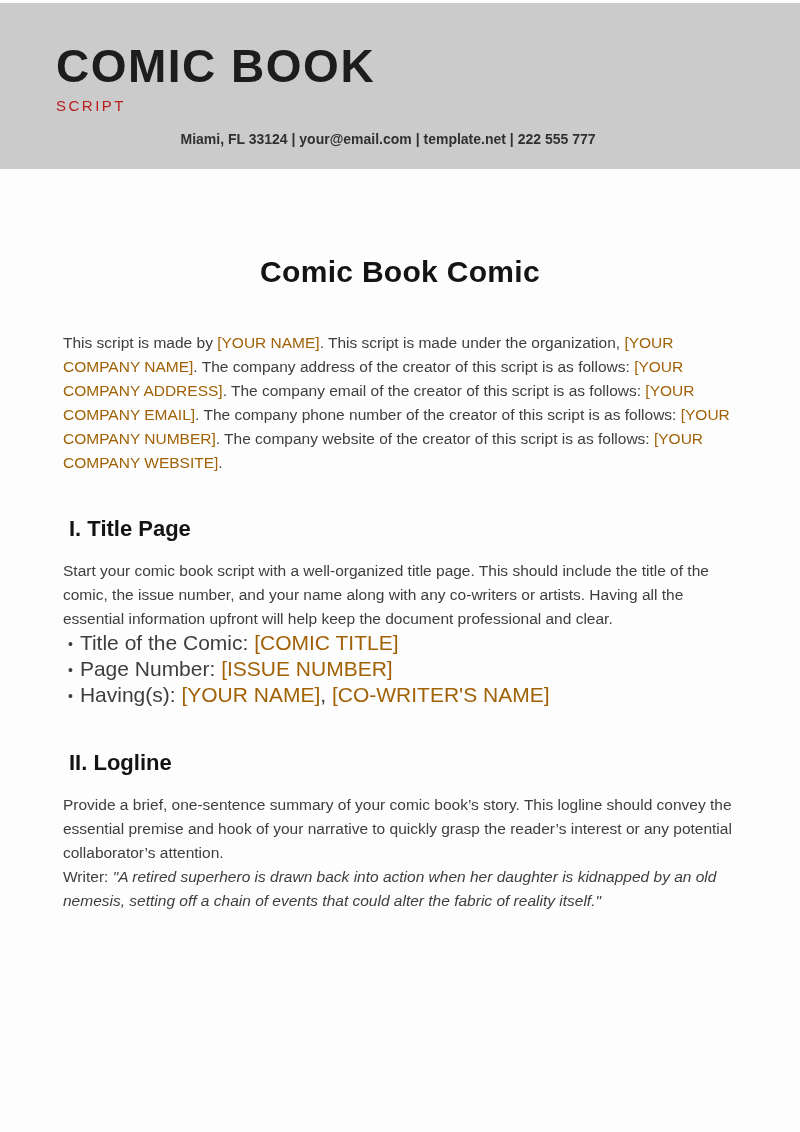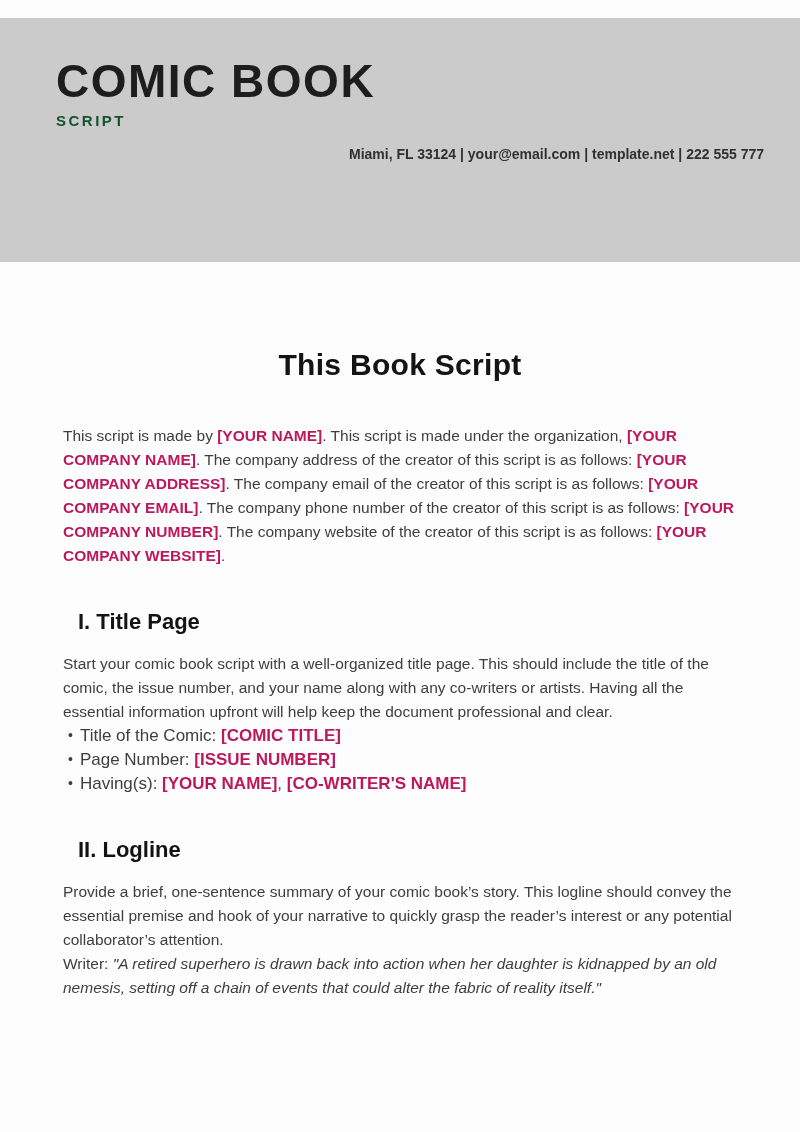--- a/index.html
+++ b/index.html
@@ -11,43 +11,43 @@
     font-family: "Liberation Sans", "DejaVu Sans", sans-serif;
     -webkit-font-smoothing: antialiased;
   }
   .page {
     width: 800px;
     height: 1132px;
     background: #fdfdfd;
   }
   
   .letterhead {
-    margin-top: 18px;
-    height: 244px;
+    margin-top: 3px;
+    height: 166px;
     background: #cbcbcb;
     box-sizing: border-box;
-    padding: 39px 36px 0 56px;
+    padding: 39px 80px 0 56px;
   }
   .brand-title {
     font-size: 46px;
     font-weight: 800;
     letter-spacing: 1.5px;
     line-height: 1.05;
     color: #1d1d1d;
   }
   .brand-subtitle {
     margin-top: 7px;
     font-size: 15px;
-    font-weight: 700;
+    font-weight: 400;
     letter-spacing: 2.5px;
-    color: #14532d;
+    color: #b91c1c;
   }
   .contact-line {
     margin-top: 17px;
-    text-align: right;
+    text-align: center;
     font-size: 14px;
     font-weight: 600;
     color: #303030;
   }
   
   .content {
     padding: 0 63px;
     box-sizing: border-box;
   }
   .doc-title {
@@ -59,37 +59,37 @@
     color: #141414;
     line-height: 1.15;
   }
   .para {
     margin: 0;
     font-size: 15.5px;
     line-height: 24px;
     color: #3e3e3e;
   }
   .intro { margin-top: 41px; }
-  .b { font-weight: 700; color: #be185d; }
+  .b { font-weight: 400; color: #a16207; }
   .i { font-style: italic; }
   section { margin-top: 41px; }
   .sec-heading {
-    margin: 0 0 17px 15px;
+    margin: 0 0 17px 6px;
     font-size: 22px;
     font-weight: 700;
     color: #131313;
     line-height: 1.2;
   }
   .bullets {
     list-style: none;
     margin: 0;
     padding: 0 0 0 5px;
   }
   .bullets li {
-    font-size: 17px;
+    font-size: 21px;
     line-height: 24px;
     color: #3e3e3e;
   }
   .bullets li::before {
     content: "\2022";
     font-size: 14px;
     padding-right: 7px;
     position: relative;
     top: -1px;
     color: #3e3e3e;
@@ -102,21 +102,21 @@
 <div class="page">
 
   <header class="letterhead">
     <div class="brand-title">COMIC BOOK</div>
     <div class="brand-subtitle">SCRIPT</div>
     <div class="contact-line">Miami, FL 33124 | your@email.com | template.net | 222 555 777</div>
   </header>
 
   <main class="content">
 
-    <h1 class="doc-title">This Book Script</h1>
+    <h1 class="doc-title">Comic Book Comic</h1>
 
     <p class="para intro"><span>This script is made by </span><span class="b">[YOUR NAME]</span><span>. This script is made under the organization, </span><span class="b">[YOUR COMPANY NAME]</span><span>. The company address of the creator of this script is as follows: </span><span class="b">[YOUR COMPANY ADDRESS]</span><span>. The company email of the creator of this script is as follows: </span><span class="b">[YOUR COMPANY EMAIL]</span><span>. The company phone number of the creator of this script is as follows: </span><span class="b">[YOUR COMPANY NUMBER]</span><span>. The company website of the creator of this script is as follows: </span><span class="b">[YOUR COMPANY WEBSITE]</span><span>.</span></p>
 
     <section>
       <h2 class="sec-heading">I. Title Page</h2>
       <p class="para"><span>Start your comic book script with a well-organized title page. This should include the title of the comic, the issue number, and your name along with any co-writers or artists. Having all the essential information upfront will help keep the document professional and clear.</span></p>
       <ul class="bullets">
         <li><span>Title of the Comic: </span><span class="b">[COMIC TITLE]</span></li>
         <li><span>Page Number: </span><span class="b">[ISSUE NUMBER]</span></li>
         <li><span>Having(s): </span><span class="b">[YOUR NAME]</span><span>, </span><span class="b">[CO-WRITER'S NAME]</span></li>

